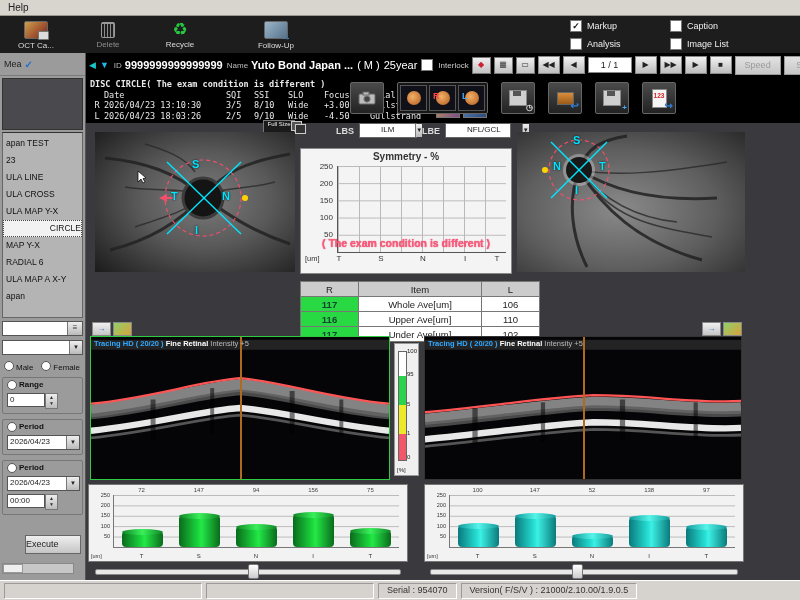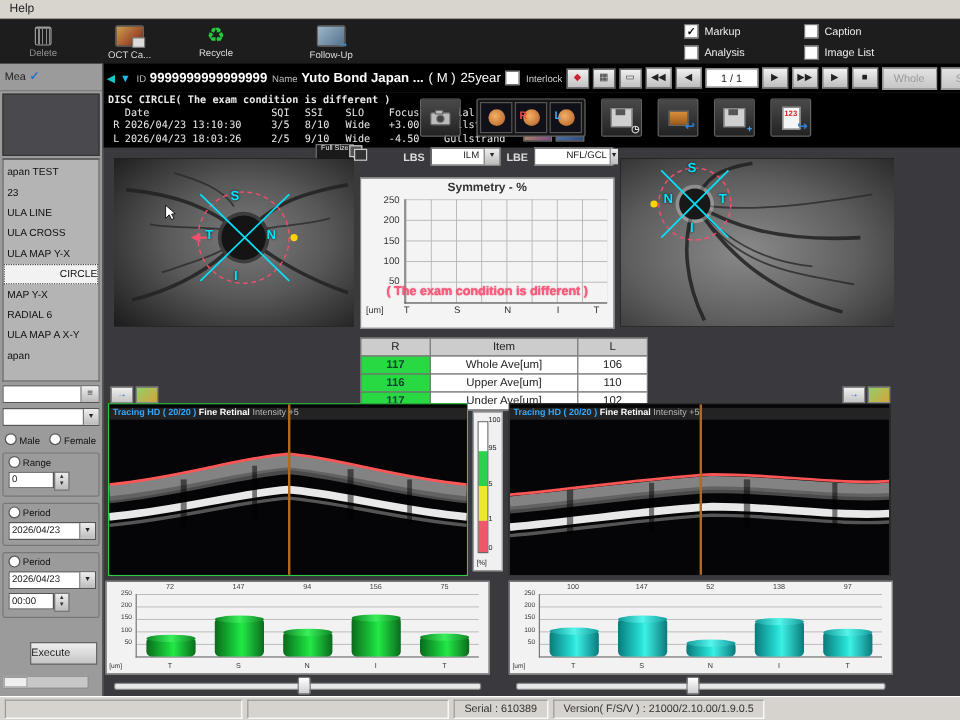--- a/index.html
+++ b/index.html
@@ -67,39 +67,39 @@
   .sb-item.sel{background:#f2f2f2;border:1px dotted #444;line-height:15px;text-align:right;}
   .sb-input{margin:3px 2px 0 2px;height:13px;background:#fff;border:1px solid #555;display:flex;}
   .sb-input .grow{flex:1;} 
   .sb-bookbtn{width:14px;background:linear-gradient(#eee,#bbb);border-left:1px solid #777;font-size:8px;text-align:center;line-height:12px;color:#333;cursor:pointer;}
   .sb-select{margin:4px 2px 0 2px;height:13px;background:#fff;border:1px solid #555;display:flex;font-size:8px;color:#222;}
   .sb-select .val{flex:1;padding-left:2px;line-height:12px;white-space:nowrap;overflow:hidden;}
   .drop{width:12px;background:linear-gradient(#eee,#bbb);border-left:1px solid #777;text-align:center;font-size:6px;line-height:12px;color:#222;cursor:pointer;}
   .radio-row{display:flex;gap:8px;font-size:8px;color:#111;margin:6px 2px 0 4px;align-items:center;}
   .radio{width:8px;height:8px;border-radius:50%;background:#fff;border:1px solid #555;display:inline-block;margin-right:2px;vertical-align:-1px;}
   .groupbox{margin:5px 2px 0 2px;border:1px solid #777;border-radius:2px;padding:2px 2px 4px 4px;position:relative;}
-  .grp-lab{font-size:8px;color:#111;display:flex;align-items:flex-end;}
+  .grp-lab{font-size:8px;color:#111;display:flex;align-items:flex-start;font-weight:bold;}
   .spin{display:flex;margin-top:3px;}
   .spin .field{width:34px;height:12px;background:#fff;border:1px solid #555;font-size:8px;line-height:12px;padding-left:2px;color:#222;}
   .spin .updown{width:11px;height:14px;background:linear-gradient(#eee,#bbb);border:1px solid #777;font-size:5px;line-height:6px;text-align:center;color:#333;cursor:pointer;}
   .exec-btn{position:absolute;right:4px;bottom:26px;width:54px;height:17px;background:linear-gradient(#efefef,#c5c5c5);border:1px solid #666;font-size:9px;text-align:left;line-height:16px;color:#222;cursor:pointer;}
   .sb-scroll{position:absolute;left:2px;bottom:6px;width:70px;height:9px;background:#c7c7c7;border:1px solid #888;}
   .sb-scroll .thumb{width:18px;height:7px;background:#efefef;border:1px solid #999;}
   
   .fundus{position:absolute;overflow:hidden;background:#111;cursor:crosshair;}
   .fundus svg{position:absolute;left:0;top:0;}
   .f-lbl{position:absolute;color:#00e5ff;font-weight:bold;font-size:11px;text-shadow:0 0 2px #000;}
   .fullsize-btn{position:absolute;left:263px;top:120px;width:30px;height:28px;background:#1a1a1a;border:1px solid #777;
     color:#eee;font-size:6px;text-align:center;cursor:pointer;}
   .fs-squares{position:relative;width:14px;height:11px;margin:2px auto 0;}
   .fs-squares i{position:absolute;background:#555;border:1px solid #ccc;width:9px;height:8px;}
   .fs-squares i:last-child{left:4px;top:3px;background:#333;}
   .lbsbar{position:absolute;left:336px;top:123px;display:flex;align-items:center;gap:5px;color:#ddd;font-size:9px;font-weight:bold;}
   .lb-select{height:13px;background:#fff;border:1px solid #666;display:flex;font-size:8px;color:#222;font-weight:normal;}
-  .lb-select .val{padding:0 2px;line-height:12px;margin-left:24px;}
+  .lb-select .val{padding:0 21px;line-height:12px;}
   
   .sym-panel{position:absolute;left:300px;top:148px;width:212px;height:126px;background:#f4f4f4;border:1px solid #888;box-sizing:border-box;}
   .sym-title{position:absolute;left:0;right:0;top:2px;text-align:center;font-size:10px;font-weight:bold;color:#333;}
   .sym-plot{position:absolute;left:36px;top:17px;width:168px;height:86px;border-left:1px solid #555;border-bottom:1px solid #555;
     background-image:linear-gradient(to right,#b9b9b9 1px,transparent 1px),linear-gradient(to bottom,#b9b9b9 1px,transparent 1px);
     background-size:12.5% 20%;}
   .sym-ytick{position:absolute;width:28px;text-align:right;font-size:8px;color:#333;}
   .sym-xlab{position:absolute;top:105px;font-size:8px;color:#333;width:20px;text-align:center;}
   .sym-unit{position:absolute;left:4px;top:105px;font-size:7.5px;color:#333;}
   .sym-warn{position:absolute;left:0;right:0;top:88px;text-align:center;font-size:10.5px;font-weight:bold;color:#ff5c7a;
@@ -154,26 +154,26 @@
 <body>
 
 <div id="screen">
 
   <div class="menubar">
     <span>Help</span>
   </div>
 
   <div class="toolbar">
     <div class="tb-item">
+      <span class="ticon icn-photo"></span>
+      <span class="tb-label">OCT Ca...</span>
+    </div>
+    <div class="tb-item">
       <span class="ticon icn-trash"></span>
       <span class="tb-label" style="color:#8f8f8f">Delete</span>
-    </div>
-    <div class="tb-item">
-      <span class="ticon icn-photo"></span>
-      <span class="tb-label">OCT Ca...</span>
     </div>
     <div class="tb-item">
       <span class="ticon icn-recycle">♻</span>
       <span class="tb-label">Recycle</span>
     </div>
     <div class="tb-item" style="margin-left:24px">
       <span class="ticon icn-follow"></span>
       <span class="tb-label">Follow-Up</span>
     </div>
     <div class="tb-checks">
@@ -213,21 +213,21 @@
       <span class="mini-btn" style="color:#c23">◆</span>
       <span class="mini-btn">▦</span>
       <span class="mini-btn">▭</span>
       <span class="nav-btn">◀◀</span>
       <span class="nav-btn">◀</span>
       <span class="page-box">1 / 1</span>
       <span class="nav-btn">▶</span>
       <span class="nav-btn">▶▶</span>
       <span class="nav-btn">▶</span>
       <span class="nav-btn">■</span>
-      <span class="dis-btn">Whole</span>
+      <span class="dis-btn">Speed</span>
       <span class="dis-btn">Save</span>
     </div>
   </div>
 
   <div class="examinfo">
     <div class="exrow" style="font-weight:bold">DISC CIRCLE( The exam condition is different )</div>
     <div class="exrow">
       <span class="c-eye"></span>
       <span class="c-date">Date</span>
       <span class="c-sqi">SQI</span>
@@ -673,16 +673,16 @@
     <div class="thumb" style="left:50%"></div>
   </div>
   <div class="slider" style="left:430px;top:566px;width:308px">
     <div class="track"></div>
     <div class="thumb" style="left:46%"></div>
   </div>
 
   <div class="statusbar">
     <span class="st-cell" style="width:180px"></span>
     <span class="st-cell" style="width:150px"></span>
-    <span class="st-cell">Serial : 610389</span>
+    <span class="st-cell">Serial : 954070</span>
     <span class="st-cell">Version( F/S/V ) : 21000/2.10.00/1.9.0.5</span>
   </div>
 </div>
 
 </body></html>

